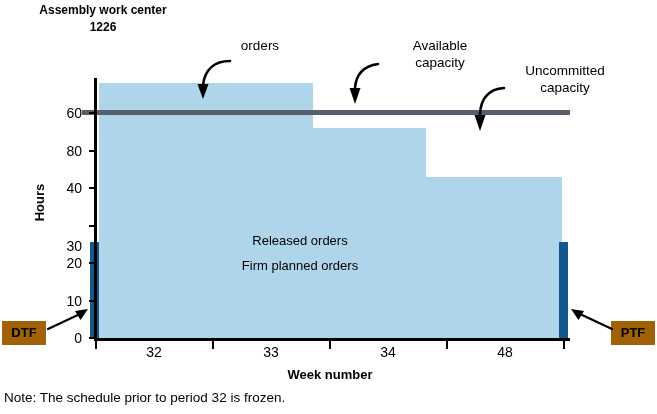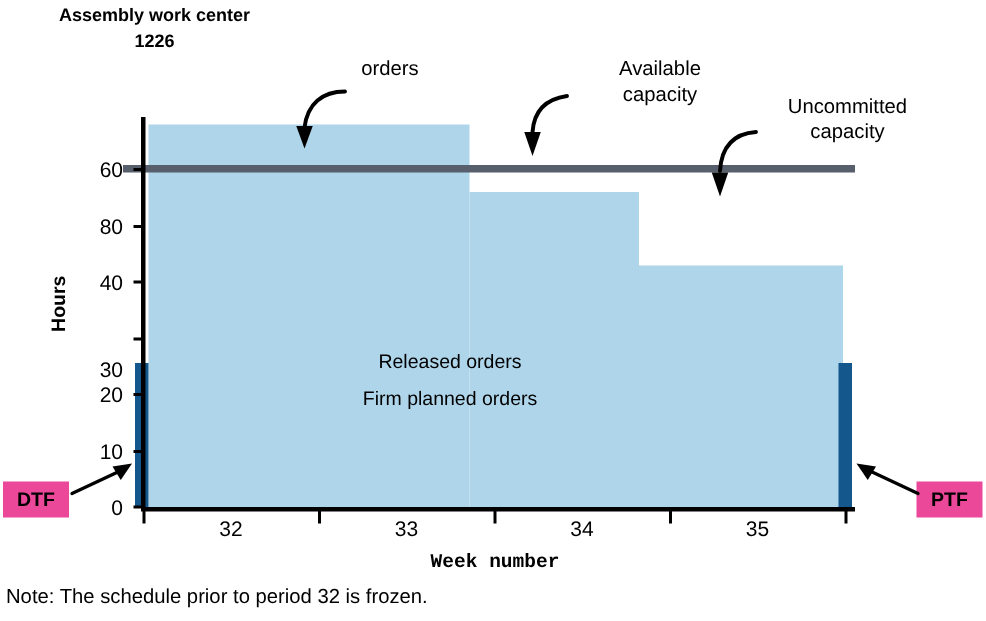--- a/index.html
+++ b/index.html
@@ -40,21 +40,21 @@
   #y-axis-title{
     left:-1px;top:195px;width:80px;
     font-size:13px;font-weight:bold;color:#000;
     transform:rotate(-90deg);
     transform-origin:center center;
     text-align:center;
   }
   #x-axis-title{
     left:230px;top:367px;width:200px;
     text-align:center;
-    font-size:13px;font-weight:bold;color:#000;font-family:Liberation Mono, monospace;
+    font-size:13px;font-weight:bold;color:#000;
   }
 
   
   .x-tick{width:2px;height:9px;background:#000;top:340px;}
   .x-label{
     top:344px;width:60px;text-align:center;
     font-size:14px;color:#000;
   }
 
   
@@ -79,21 +79,21 @@
   #area-label span{display:block;}
 
   
   .annot-text{
     font-size:13.5px;color:#000;line-height:17px;text-align:center;
   }
   .annot-svg{overflow:visible;}
 
   
   .fence-tag{
-    background:#ec4899;
+    background:#a16207;
     font-size:13px;font-weight:bold;color:#000;
     text-align:center;
     padding:4px 0 5px 0;
   }
 
   
   #note{
     left:4px;top:390px;width:500px;
     font-size:13.5px;color:#000;
   }
@@ -140,21 +140,21 @@
 
 <div class="abs x-tick" style="left:95px;"></div>
 <div class="abs x-tick" style="left:212px;"></div>
 <div class="abs x-tick" style="left:329px;"></div>
 <div class="abs x-tick" style="left:446px;"></div>
 <div class="abs x-tick" style="left:563px;"></div>
 
 <div class="abs x-label" style="left:124px;">32</div>
 <div class="abs x-label" style="left:241px;">33</div>
 <div class="abs x-label" style="left:358px;">34</div>
-<div class="abs x-label" style="left:475px;">35</div>
+<div class="abs x-label" style="left:475px;">48</div>
 
 <div class="abs" id="x-axis-title">Week number</div>
 
 <div class="abs" id="area-label">
   <span>Released orders</span>
   <span>Firm planned orders</span>
 </div>
 
 <div class="abs annot-text" style="left:200px;top:37px;width:120px;">
   <div>orders</div>

